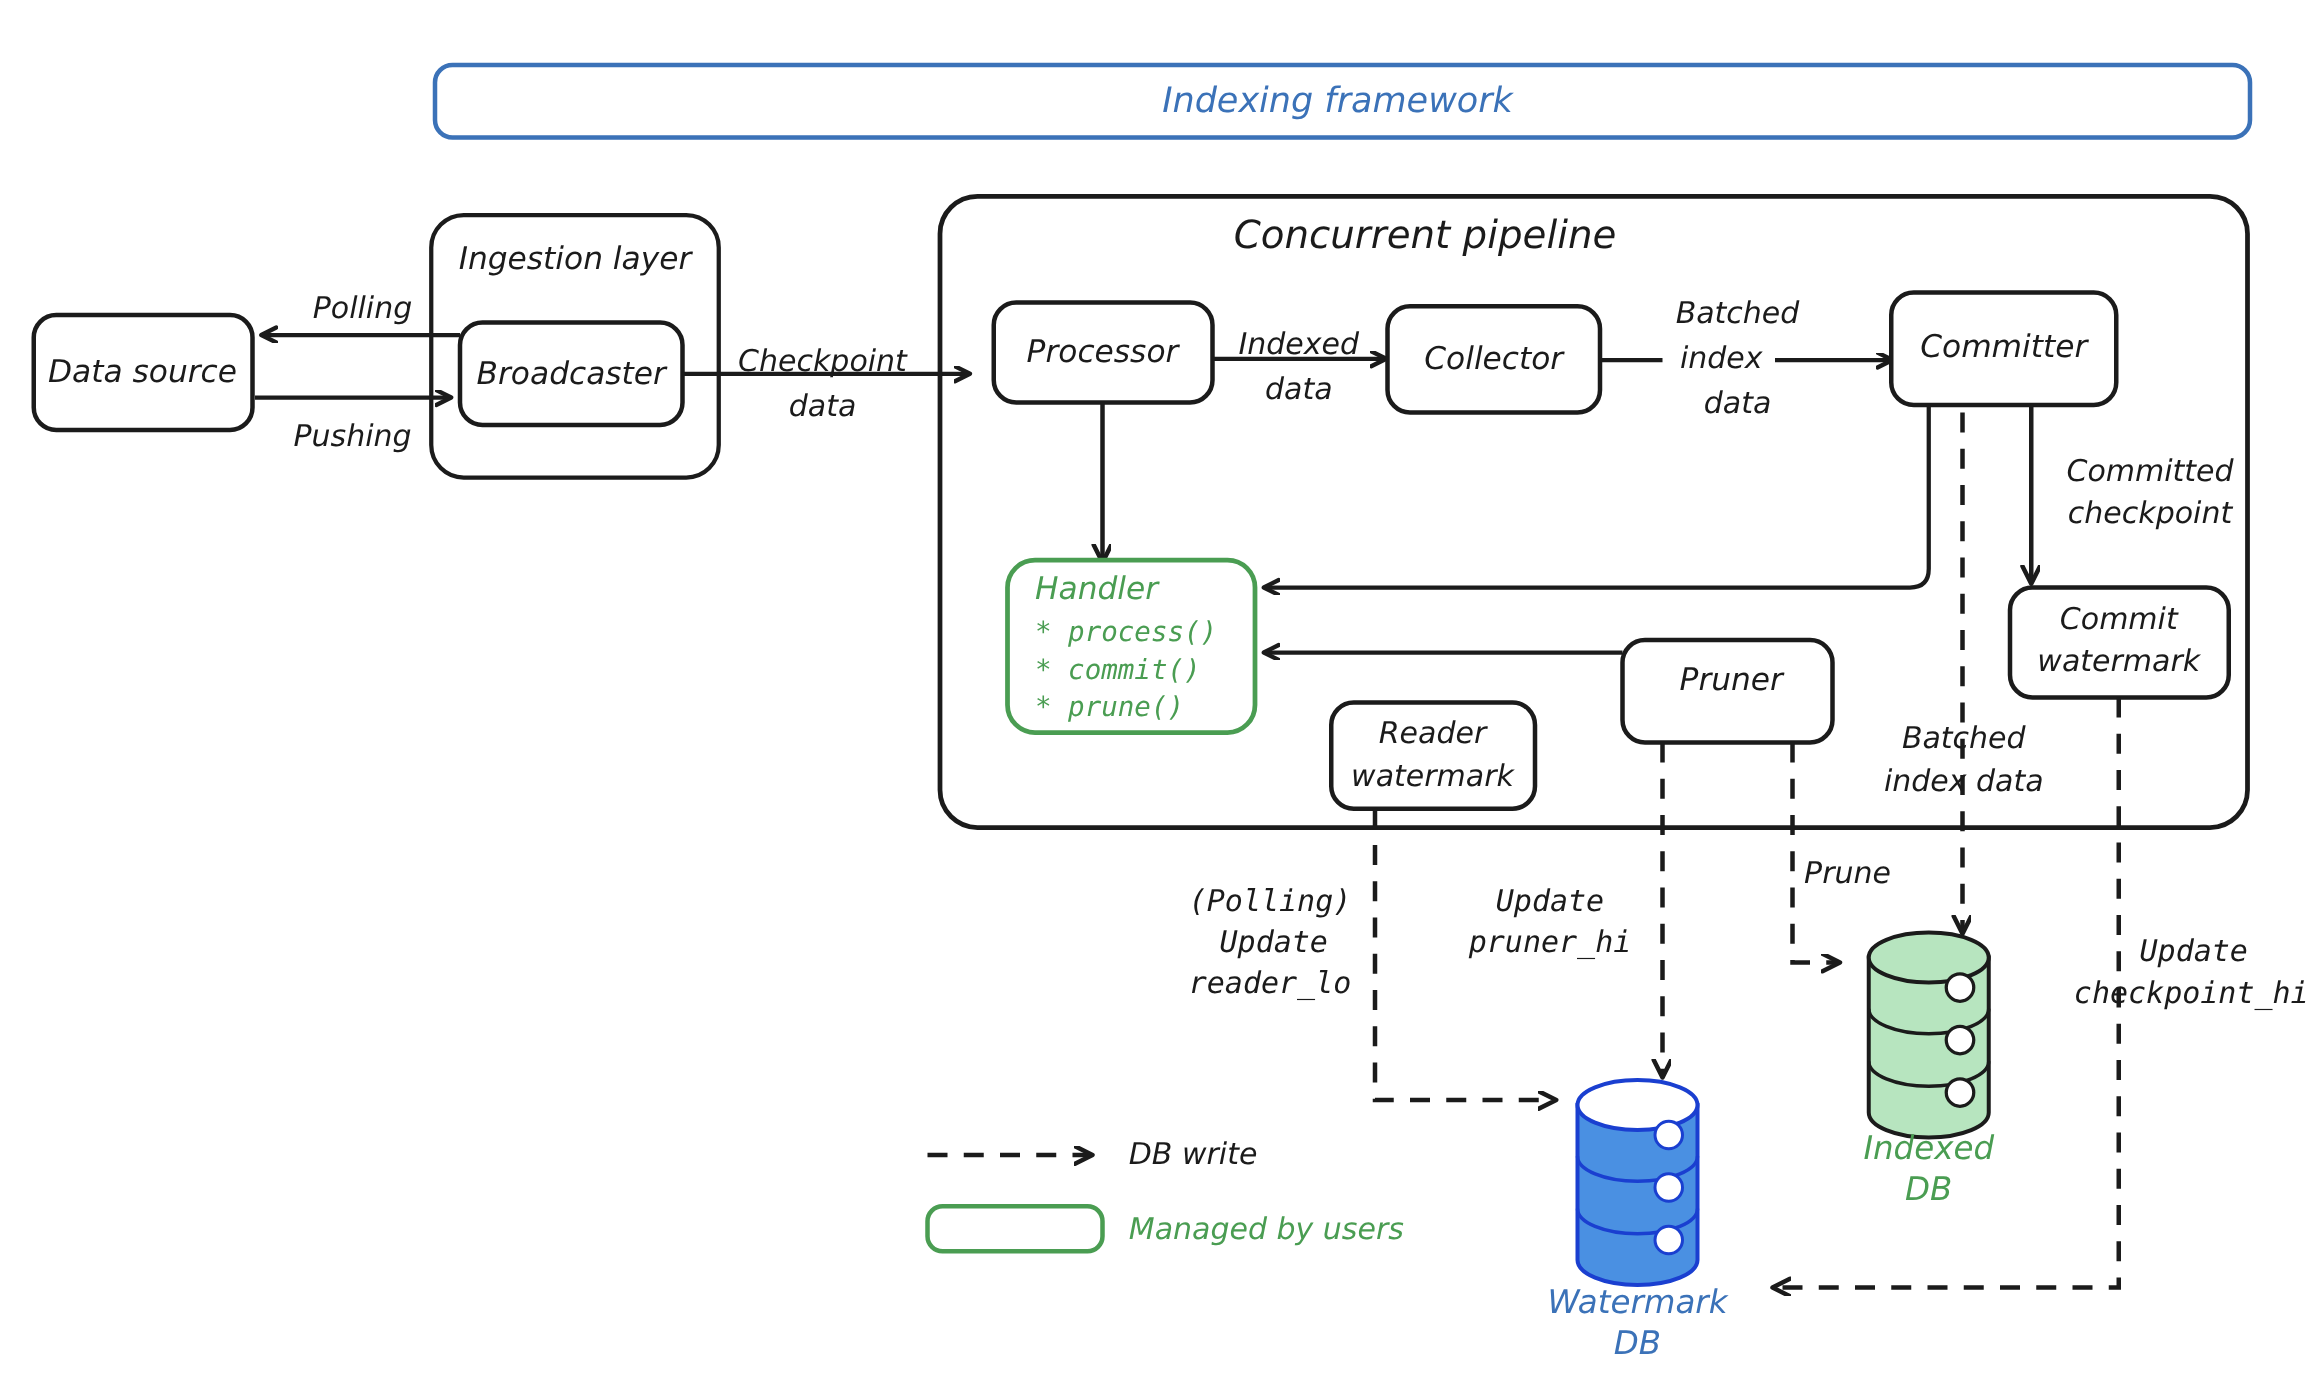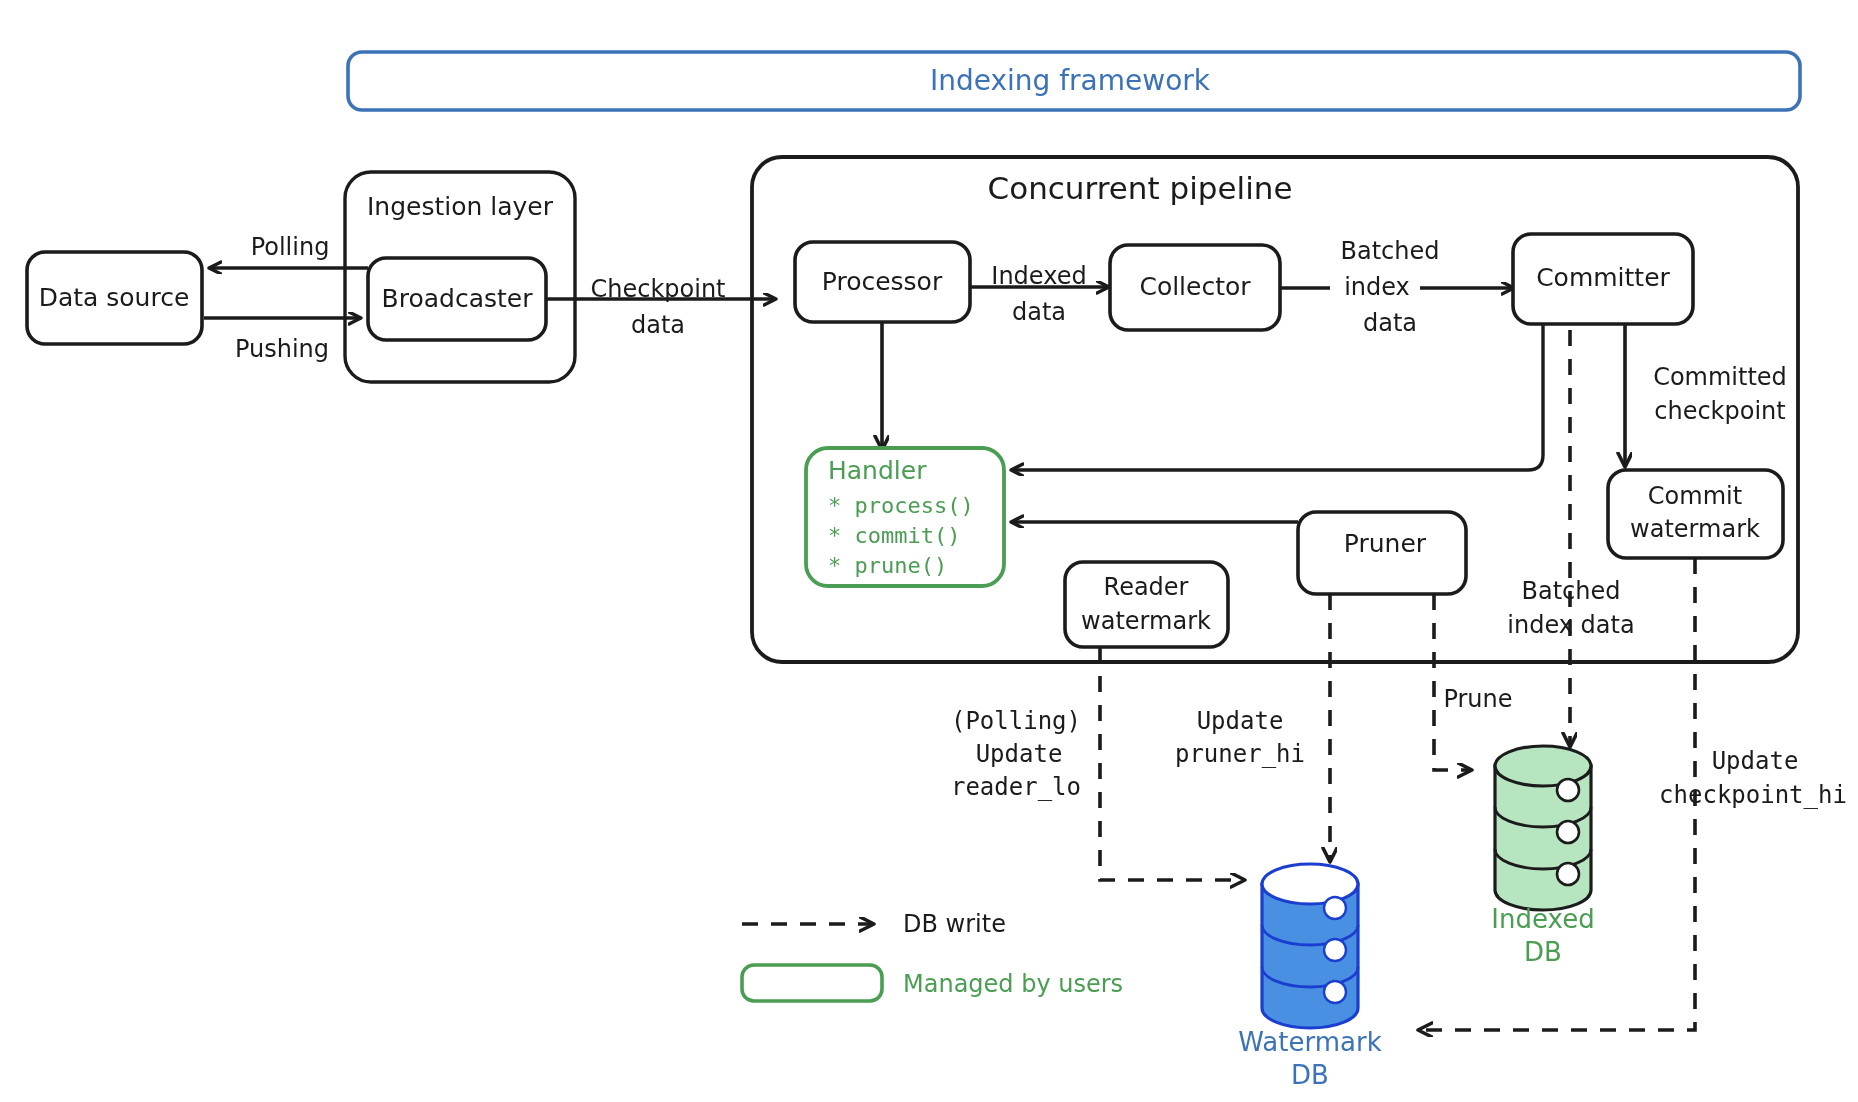--- a/index.html
+++ b/index.html
@@ -10,20 +10,21 @@
   body {
     width: 1858px;
     height: 1102px;
     font-family: "DejaVu Sans", sans-serif;
     overflow: hidden;
   }
   #diagram-root {
     position: relative;
     width: 1858px;
     height: 880px;
+    font-style: italic;
   }
   svg#canvas {
     position: absolute;
     top: 0; left: 0;
     width: 1858px;
     height: 1102px;
   }
   .hand {
     font-family: "DejaVu Sans", sans-serif;
     font-weight: 400;

